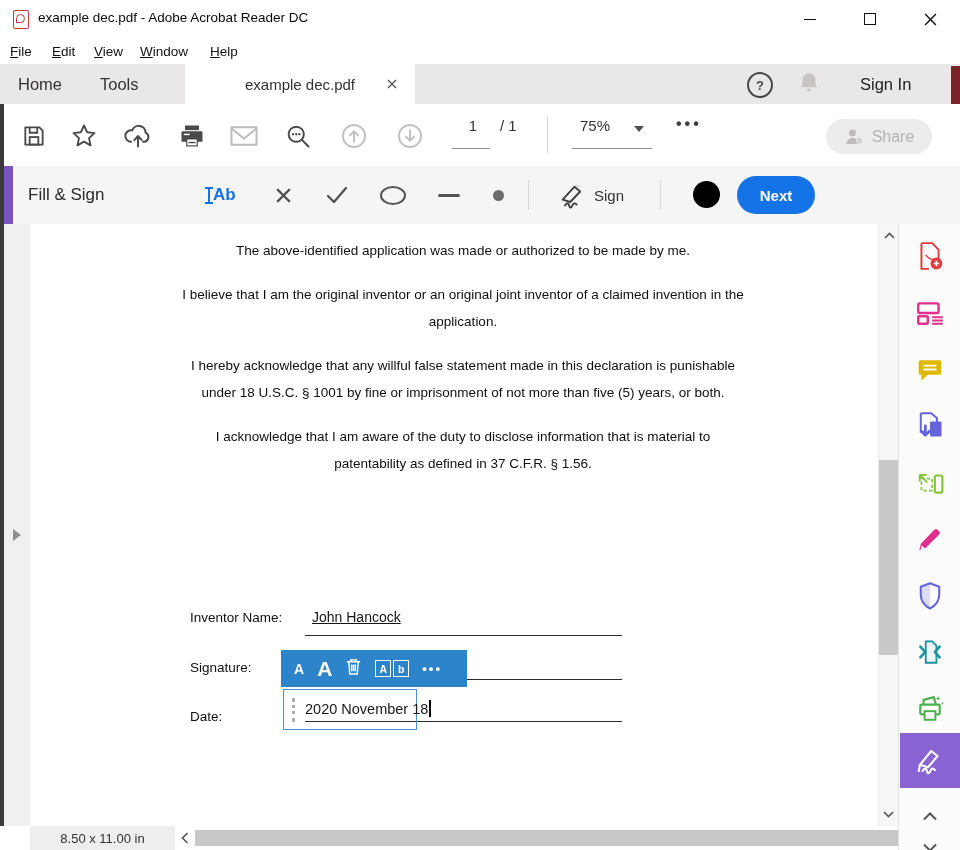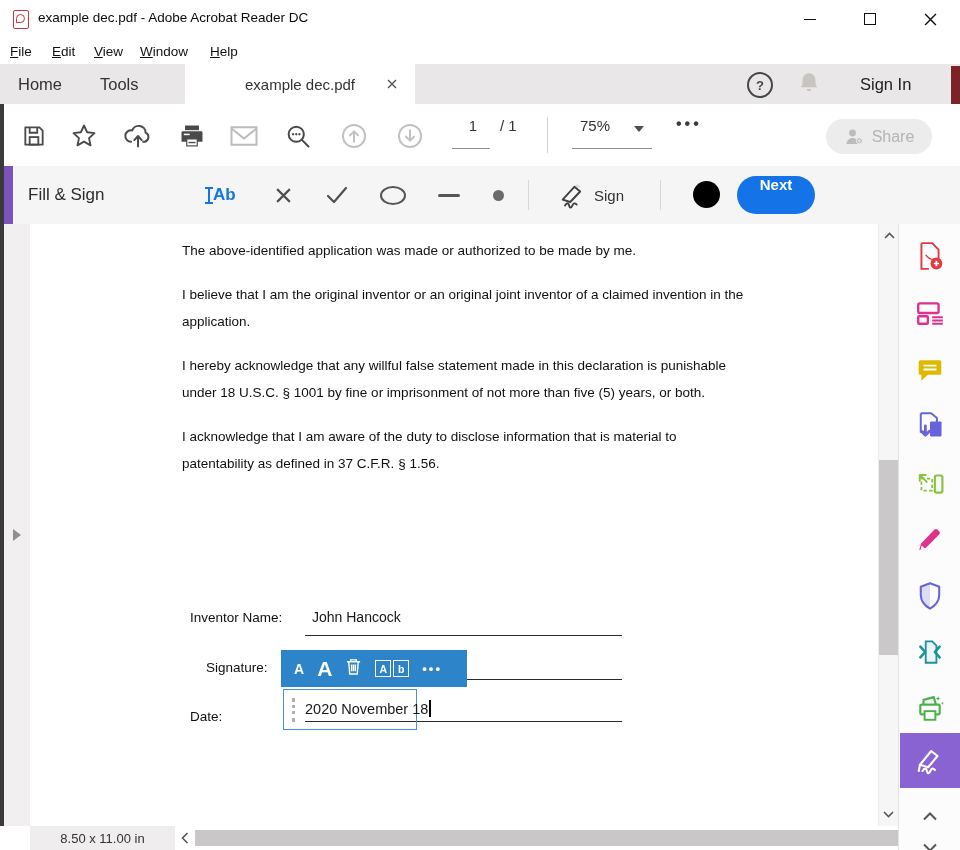--- a/index.html
+++ b/index.html
@@ -50,29 +50,29 @@
   .ibeam::before,.ibeam::after{content:"";position:absolute;left:-3px;width:8px;height:2px;background:#1473e6;}
   .ibeam::before{top:0;}.ibeam::after{bottom:0;}
   .ellipse-glyph{width:22px;height:15px;border:2px solid #555;border-radius:50%;}
   .dash-glyph{width:22px;height:3px;background:#555;border-radius:2px;}
   .dot-glyph{width:11px;height:11px;background:#6b6b6b;border-radius:50%;}
   .fs-sep{top:14px;width:0;height:30px;border-left:1px solid #d8d6d7;}
   .sign-group{left:558px;top:14px;height:30px;display:flex;align-items:center;gap:8px;}
   .sign-label{font-size:15px;color:#333;}
   .black-swatch{left:693px;top:15px;width:27px;height:27px;background:#000;border-radius:50%;}
   .next-btn{left:737px;top:10px;width:78px;height:38px;border-radius:19px;background:#1473e6;
-            display:flex;justify-content:center;color:#fff;font-size:15px;font-weight:bold;}
+            display:flex;align-items:center;justify-content:center;color:#fff;font-size:15px;font-weight:bold;}
   .close-btn{left:845px;top:9px;width:96px;height:40px;border-radius:20px;background:#fff;border:2px solid #3b3b3b;
              display:flex;align-items:center;justify-content:center;color:#222;font-size:16px;font-weight:bold;box-sizing:border-box;}
   
   .left-edge{left:0;top:104px;width:4px;height:746px;background:#3a3a3a;}
   .nav-panel{left:4px;top:224px;width:26px;height:626px;background:#f1eff0;}
   .nav-arrow{left:9px;top:305px;width:0;height:0;border-top:6px solid transparent;border-bottom:6px solid transparent;border-left:8px solid #8f8f8f;}
   .doc-page{left:30px;top:224px;width:848px;height:602px;background:#fff;}
-  .doc-text{left:152px;top:13px;width:562px;font-size:13.5px;line-height:27px;color:#101010;}
+  .doc-text{left:152px;top:13px;width:562px;font-size:13.5px;line-height:27px;color:#101010;text-align:center;}
   .doc-text p{margin:0 0 17px 0;}
   .fld-label{font-size:13.5px;color:#101010;}
   .fld-value{font-size:14px;color:#161616;}
   .fld-line{height:0;border-top:1px solid #2b2b2b;}
   .sig-popup{left:251px;top:426px;width:186px;height:37px;background:#2e84c8;display:flex;align-items:center;gap:13px;padding-left:13px;box-sizing:border-box;}
   .sp-a-small{color:#fff;font-size:14px;font-weight:bold;}
   .sp-a-large{color:#fff;font-size:21px;font-weight:bold;}
   .sp-ab{display:flex;gap:2px;}
   .sp-ab span{width:14px;height:15px;border:1.5px solid #fff;color:#fff;font-size:10.5px;font-weight:bold;display:flex;align-items:center;justify-content:center;}
   .sp-dots{color:#fff;font-size:13px;font-weight:bold;letter-spacing:2px;}
@@ -268,24 +268,24 @@
 
   <div class="abs doc-page">
     <div class="abs doc-text">
       <p>The above-identified application was made or authorized to be made by me.</p>
       <p>I believe that I am the original inventor or an original joint inventor of a claimed invention in the application.</p>
       <p>I hereby acknowledge that any willful false statement made in this declaration is punishable under 18 U.S.C. § 1001 by fine or imprisonment of not more than five (5) years, or both.</p>
       <p>I acknowledge that I am aware of the duty to disclose information that is material to patentability as defined in 37 C.F.R. § 1.56.</p>
     </div>
 
     <span class="abs fld-label" style="left:160px;top:386px;">Inventor Name:</span>
-    <span class="abs fld-value" style="left:282px;top:385px;">John Hancock</span>
+    <span class="abs fld-value" style="left:282px;top:385px;text-decoration:underline;">John Hancock</span>
     <span class="abs fld-line" style="left:275px;top:411px;width:317px;"></span>
 
-    <span class="abs fld-label" style="left:160px;top:436px;margin-left:16px;">Signature:</span>
+    <span class="abs fld-label" style="left:160px;top:436px;">Signature:</span>
     <span class="abs fld-line" style="left:275px;top:455px;width:317px;"></span>
     <div class="abs sig-popup">
       <span class="sp-a-small">A</span>
       <span class="sp-a-large">A</span>
       <span>
         <svg width="17" height="19" viewBox="0 0 18 20" fill="none" stroke="#fff" stroke-width="1.5">
             <path d="M2 5h14M6 5V3h6v2"></path>
             <path d="M4 5l1 13h8l1-13"></path>
             <path d="M7 8v7M9 8v7M11 8v7"></path>
           </svg>

